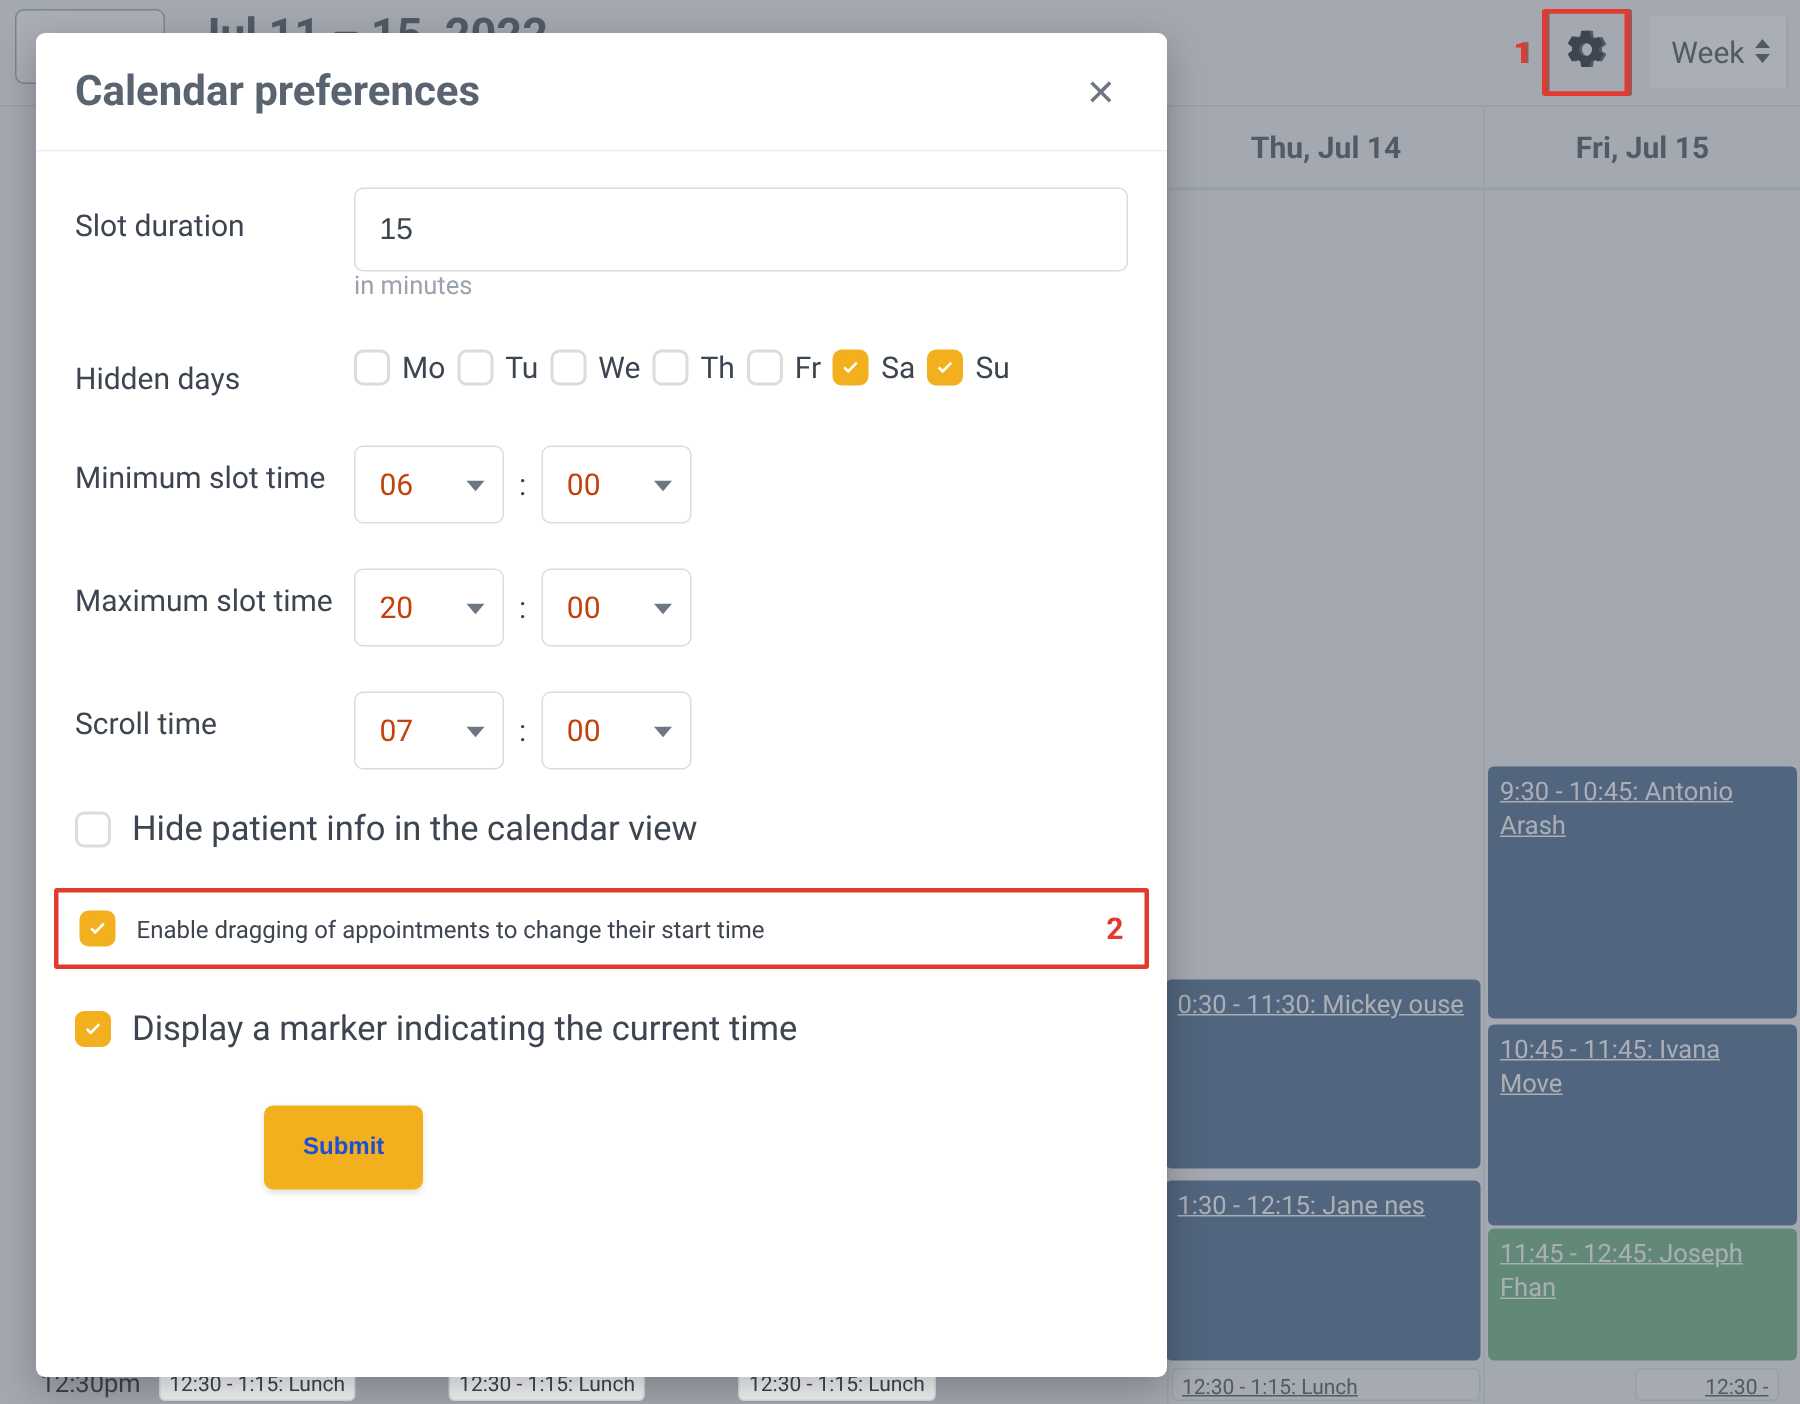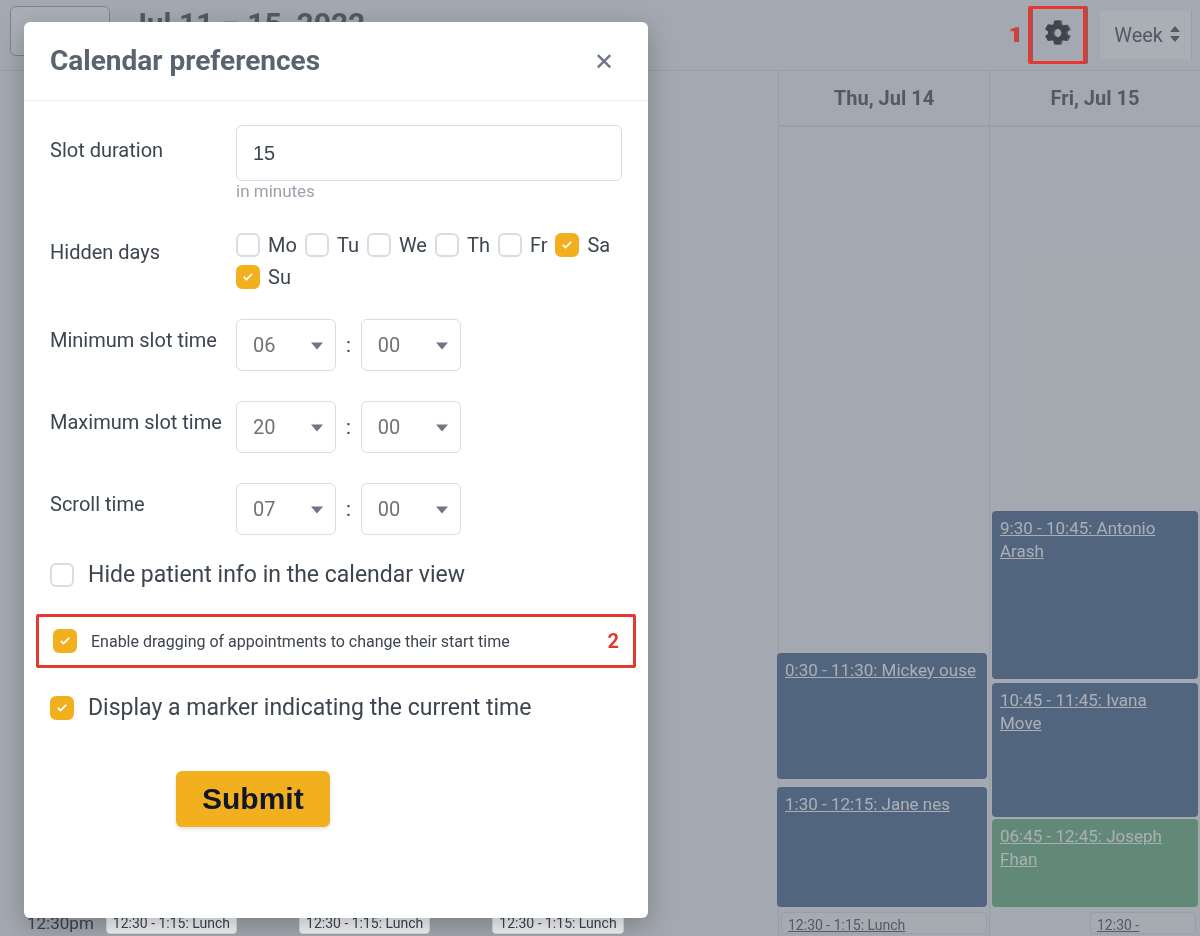--- a/index.html
+++ b/index.html
@@ -166,21 +166,21 @@
     position: absolute;
     inset: 0;
     pointer-events: none;
   }
 
   
   .modal {
     position: absolute;
     top: 22px;
     left: 24px;
-    width: 624px;
+    width: 754px;
     height: 896px;
     background: #fff;
     border-radius: 6px;
     box-shadow: 0 8px 26px rgba(0,0,0,0.25);
     display: flex;
     flex-direction: column;
   }
   .modal-head {
     padding: 22px 26px 20px 26px;
     border-bottom: 1px solid #eceff2;
@@ -266,21 +266,21 @@
     align-items: center;
     gap: 10px;
     padding-top: 4px;
   }
   .sel {
     height: 52px;
     border: 1px solid #d8dde2;
     border-radius: 6px;
     padding: 0 34px 0 16px;
     font-size: 20px;
-    color: #737373;
+    color: #c2410c;
     position: relative;
     display: inline-flex;
     align-items: center;
     min-width: 100px;
     cursor: pointer;
   }
   .sel .caret {
     position: absolute; right: 12px; top: 50%; transform: translateY(-35%);
     width: 0; height: 0;
     border-left: 6px solid transparent;
@@ -316,28 +316,28 @@
     gap: 14px;
   }
   .annot-2 {
     color: #e23a2f;
     font-weight: 700;
     font-size: 20px;
   }
 
   .submit-btn {
     margin-left: 126px;
-    margin-top: 24px;
+    margin-top: 12px;
     height: 56px;
     padding: 0 26px;
     background: #f2b01e;
-    color: #0f172a;
+    color: #1d4ed8;
     border: none;
     border-radius: 6px;
-    font-size: 30px;
+    font-size: 16px;
     font-weight: 600;
     cursor: pointer;
     box-shadow: 0 2px 4px rgba(0,0,0,0.12);
   }
 
   
   .bottom-strip {
     position: absolute;
     bottom: 0; left: 27px; right: 0; height: 26px;
     display: flex; align-items: center; gap: 4px;
@@ -381,22 +381,22 @@
     <div class="col">
       <div class="col-header">Thu, Jul 14</div>
       <div class="event ev-blue" style="top:582px;height:126px;left:-2px;"><span>0:30 - 11:30: Mickey ouse</span></div>
       <div class="event ev-blue" style="top:716px;height:120px;left:-2px;"><span>1:30 - 12:15: Jane nes</span></div>
       <div class="event ev-gray" style="top:841px;height:22px;"><span>12:30 - 1:15: Lunch</span></div>
     </div>
     <div class="col">
       <div class="col-header">Fri, Jul 15</div>
       <div class="event ev-blue" style="top:440px;height:168px;"><span>9:30 - 10:45: Antonio Arash</span></div>
       <div class="event ev-blue" style="top:612px;height:134px;"><span>10:45 - 11:45: Ivana Move</span></div>
-      <div class="event ev-green" style="top:748px;height:88px;"><span>06:45 - 12:45: Joseph Fhan</span></div>
-      <div class="event ev-gray" style="top:841px;height:22px;left:100px;right:4px;"><span>12:30 -</span></div>
+      <div class="event ev-green" style="top:748px;height:88px;"><span>11:45 - 12:45: Joseph Fhan</span></div>
+      <div class="event ev-gray" style="top:841px;height:22px;left:100px;right:14px;text-align:right;"><span>12:30 -</span></div>
     </div>
   </div>
 </div>
 
 <div class="dim"></div>
 
 <div class="above-dim">
 
   <div style="position:absolute; top:6px; right:114px; pointer-events:auto;">
     <div class="gear-box" style="position:relative;">

